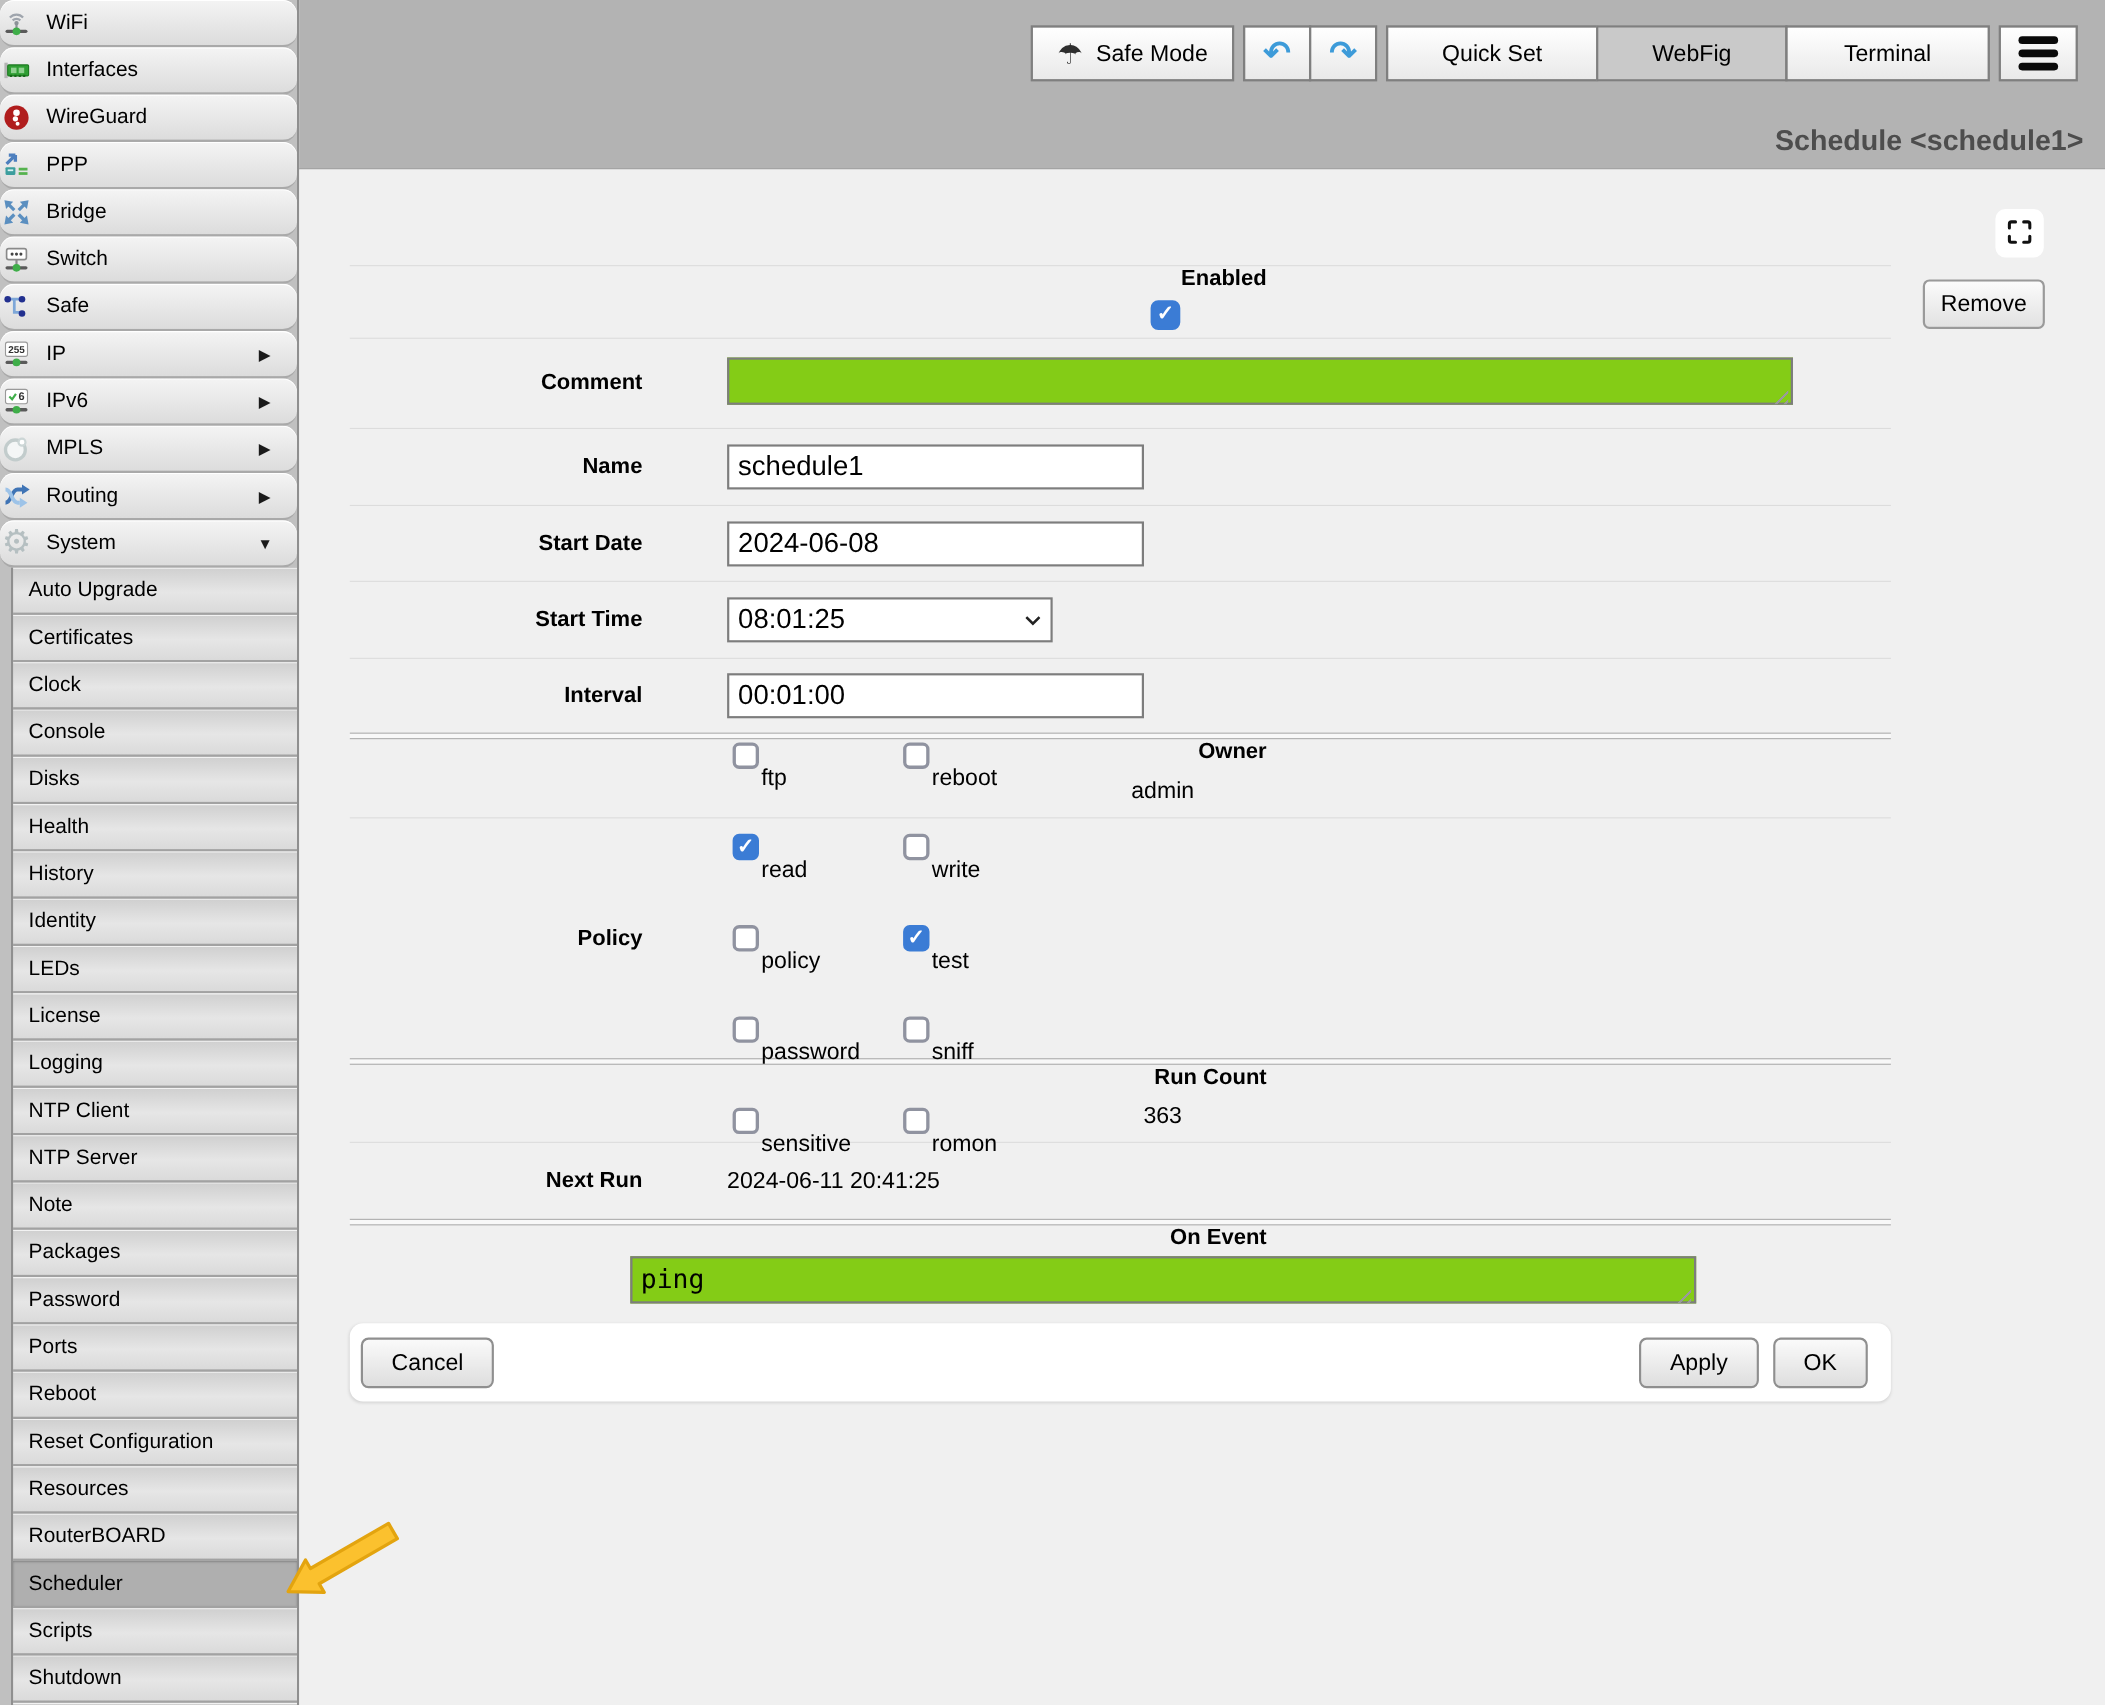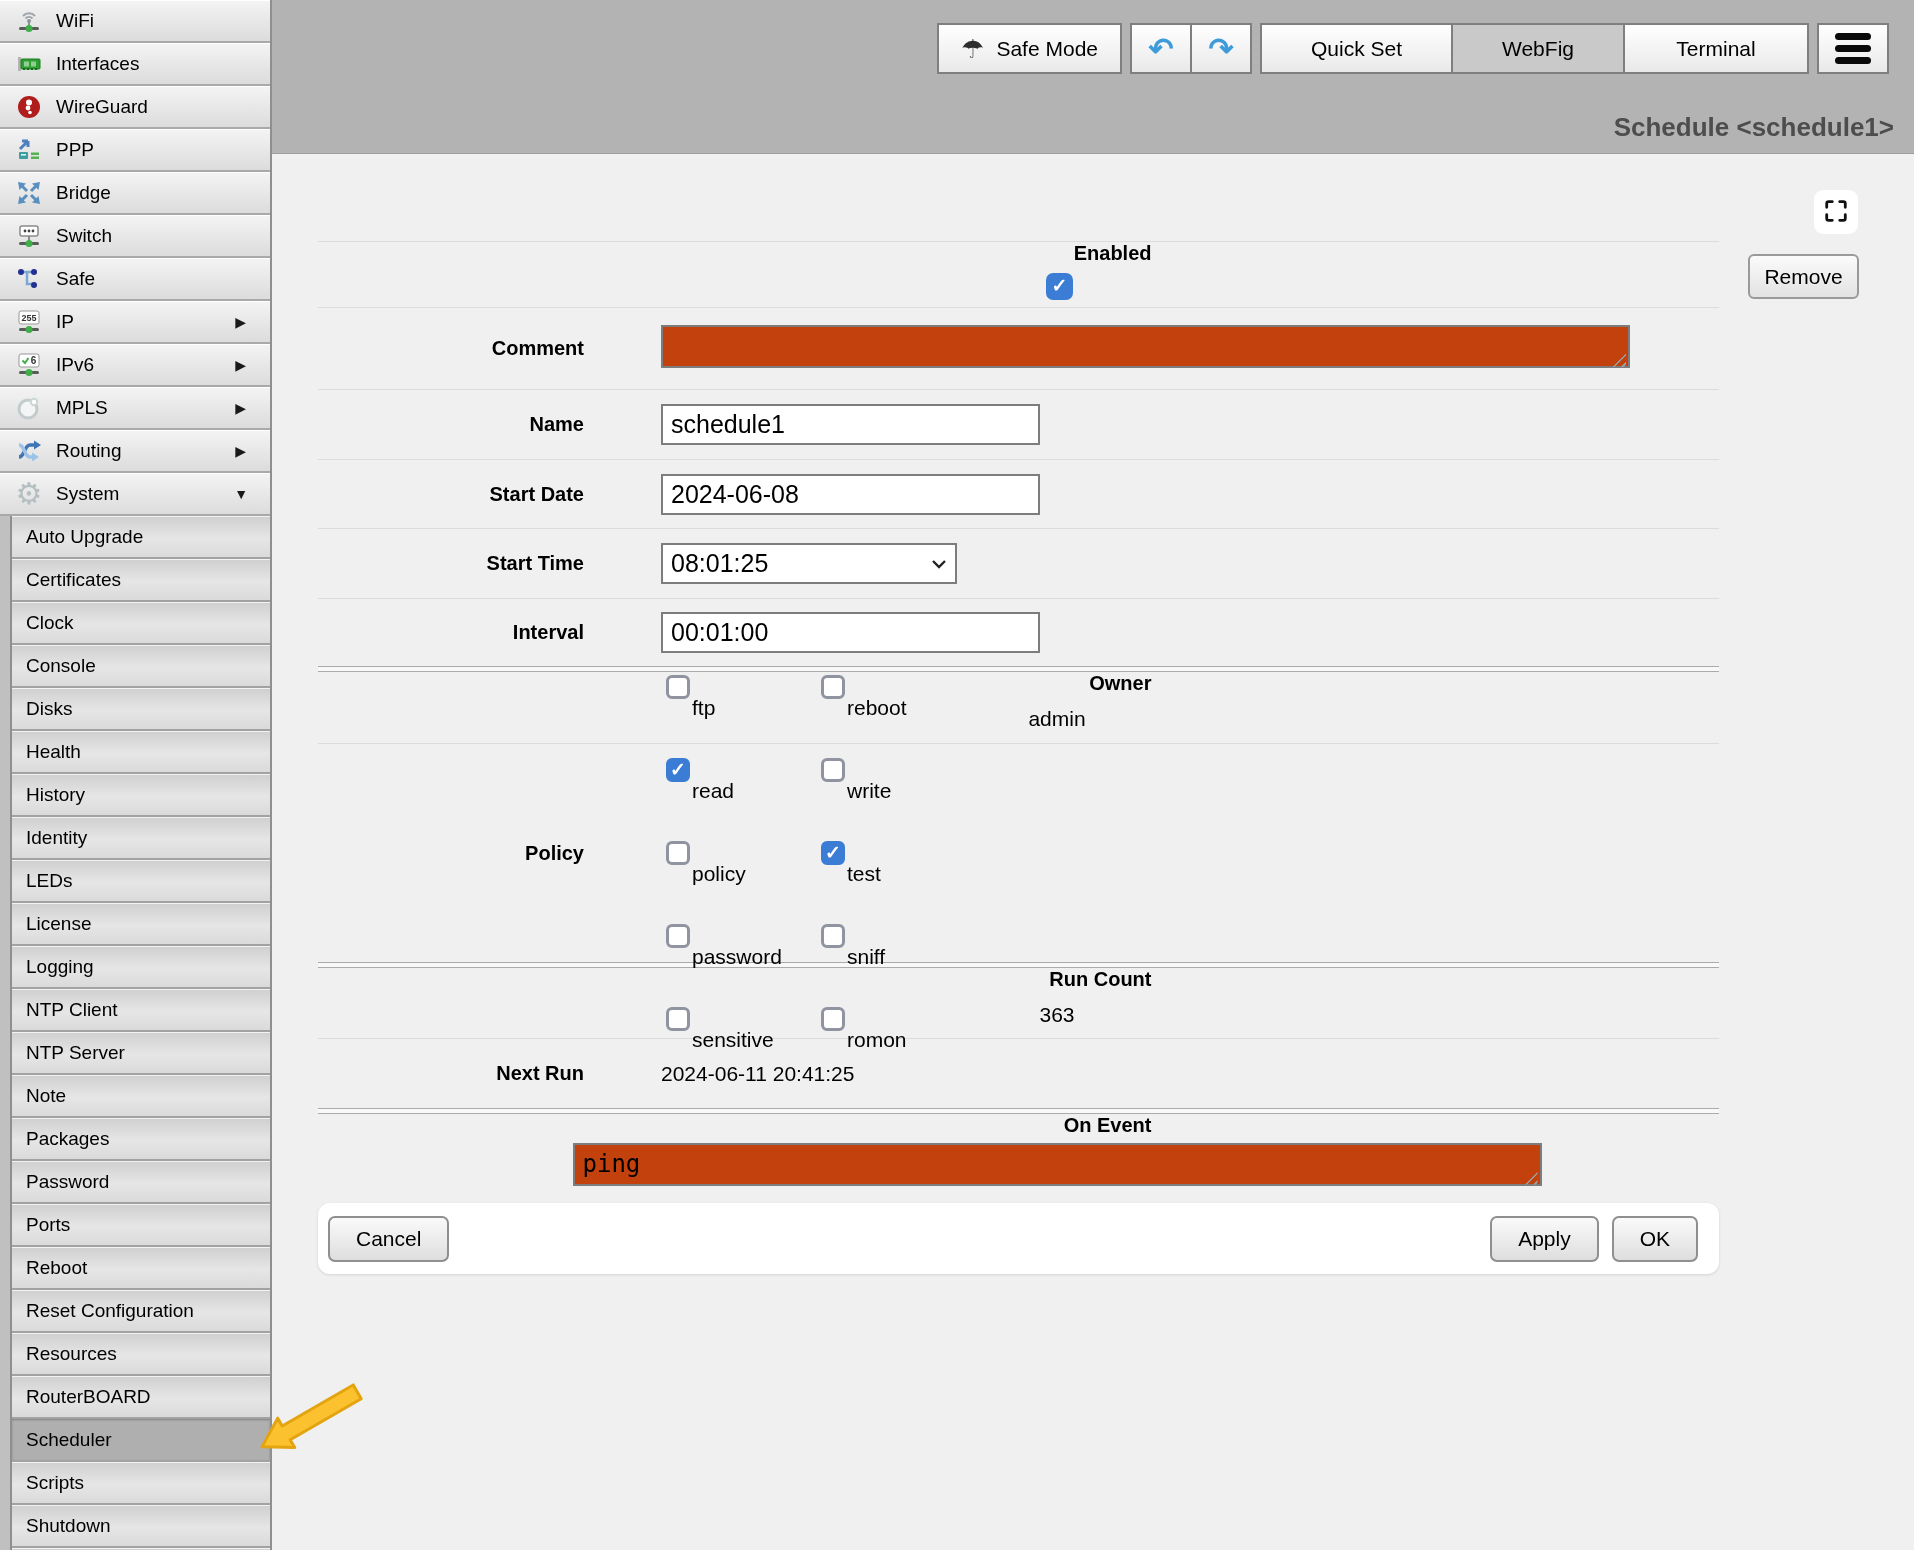--- a/index.html
+++ b/index.html
@@ -3,23 +3,23 @@
 <meta charset="utf-8">
 <style>
   html,body{margin:0;padding:0;}
   body{
     width:1914px;height:1550px;position:relative;overflow:hidden;
     font-family:"Liberation Sans",sans-serif;background:#f0f0f0;color:#000;
   }
   
   .sidebar{position:absolute;left:0;top:0;bottom:0;width:272px;background:#c0c0c0;
     border-right:2px solid #8f8f8f;box-sizing:border-box;overflow:hidden;}
-  .nav-item{display:flex;align-items:center;gap:12px;padding-left:14px;height:41px;
+  .nav-item{display:flex;align-items:center;gap:12px;height:41px;
     background:linear-gradient(#f4f4f4,#dcdcdc);border-bottom:2px solid #a9a9a9;
-    box-shadow:inset 0 1px 0 #ffffff;font-size:19px;position:relative;cursor:pointer;}
+    box-shadow:inset 0 1px 0 #ffffff;font-size:19px;position:relative;cursor:pointer;border-radius:13px;}
   .nav-item .icon{width:30px;height:30px;flex:none;display:flex;align-items:center;justify-content:center;}
   .nav-item.has-sub::after{content:"▶";position:absolute;right:24px;font-size:14px;color:#1a1a1a;}
   .nav-item.expanded::after{content:"▼";position:absolute;right:22px;font-size:14px;color:#1a1a1a;}
   .submenu{margin-left:10px;border-left:2px solid #8f8f8f;}
   .sub-item{display:flex;align-items:center;padding-left:14px;height:41px;
     background:linear-gradient(#cfcfcf,#e6e6e6 55%,#dadada);border-bottom:2px solid #a2a2a2;
     box-shadow:inset 0 1px 0 #f2f2f2;font-size:19px;cursor:pointer;}
   .sub-item.active{background:#afafaf;box-shadow:inset 0 1px 2px rgba(0,0,0,.25);}
   .gear-glyph{font-size:30px;color:#b5bfc1;line-height:1;}
   
@@ -52,21 +52,21 @@
   .row.nt{border-top:none;flex-direction:column;}
   .sep2{height:4px;border-top:1px solid #ababab;border-bottom:1px solid #ababab;background:#f8f8f8;}
   .h66{height:66px;flex-direction:column;}.h82{height:82px;}.h70{height:70px;}.h69{height:69px;}.h68{height:68px;}
   .h71{height:71px;}.h219{height:219px;}.h81{height:81px;}
   .lbl{width:266px;flex:none;text-align:right;font-weight:bold;font-size:20px;}
   .ctl{margin-left:77px;display:flex;align-items:center;flex:1;}
   .txt{height:41px;box-sizing:border-box;border:2px solid #7d7d7d;background:#fff;
     font-size:25px;font-family:"Liberation Sans",sans-serif;padding:0 8px;color:#000;}
   .w379{width:379px;}
   .tawrap{position:relative;display:inline-block;}
-  textarea.ta{width:969px;height:43px;box-sizing:border-box;border:2px solid #7d7d7d;background:#c2410c;
+  textarea.ta{width:969px;height:43px;box-sizing:border-box;border:2px solid #7d7d7d;background:#84cc16;
     resize:none;overflow:hidden;font-size:24px;padding:5px 8px;font-family:"Liberation Sans",sans-serif;}
   textarea.ta.mono{font-family:"DejaVu Sans Mono",monospace;}
   .grip{position:absolute;right:4px;bottom:5px;width:14px;height:14px;
     background:repeating-linear-gradient(135deg,transparent 0 4px,#9a9a9a 4px 6px);
     clip-path:polygon(100% 0,100% 100%,0 100%);cursor:nwse-resize;}
   .select{position:relative;width:296px;height:41px;border:2px solid #7d7d7d;background:#fff;
     display:flex;align-items:center;padding:0 30px 0 8px;font-size:25px;box-sizing:border-box;cursor:pointer;}
   .select svg{position:absolute;right:9px;top:14px;}
   .cbox{width:24px;height:24px;box-sizing:border-box;border:3px solid #9093a0;border-radius:6px;
     background:#fff;flex:none;position:relative;cursor:pointer;}

